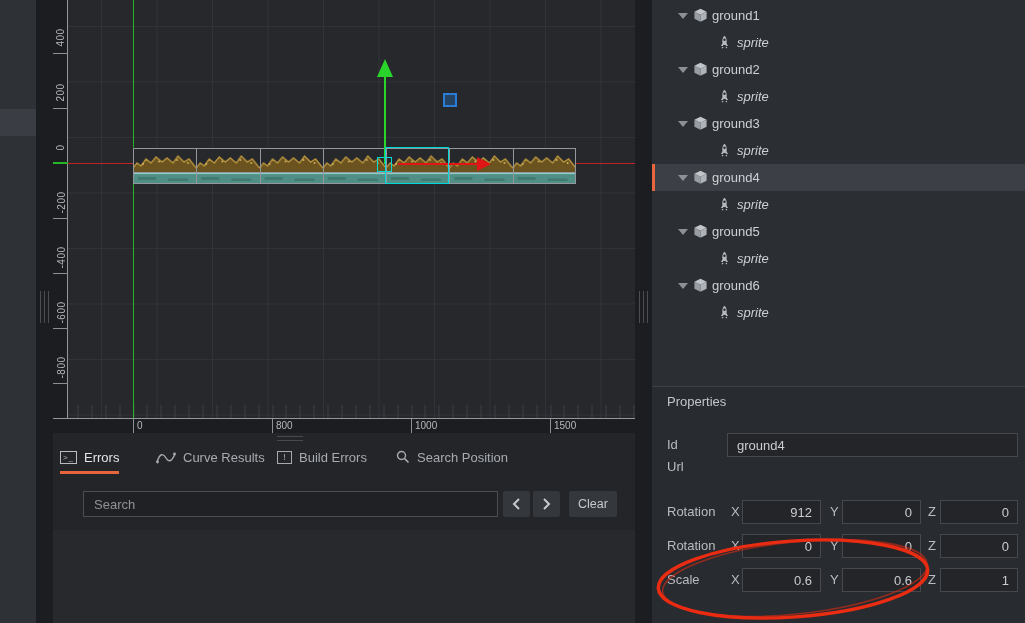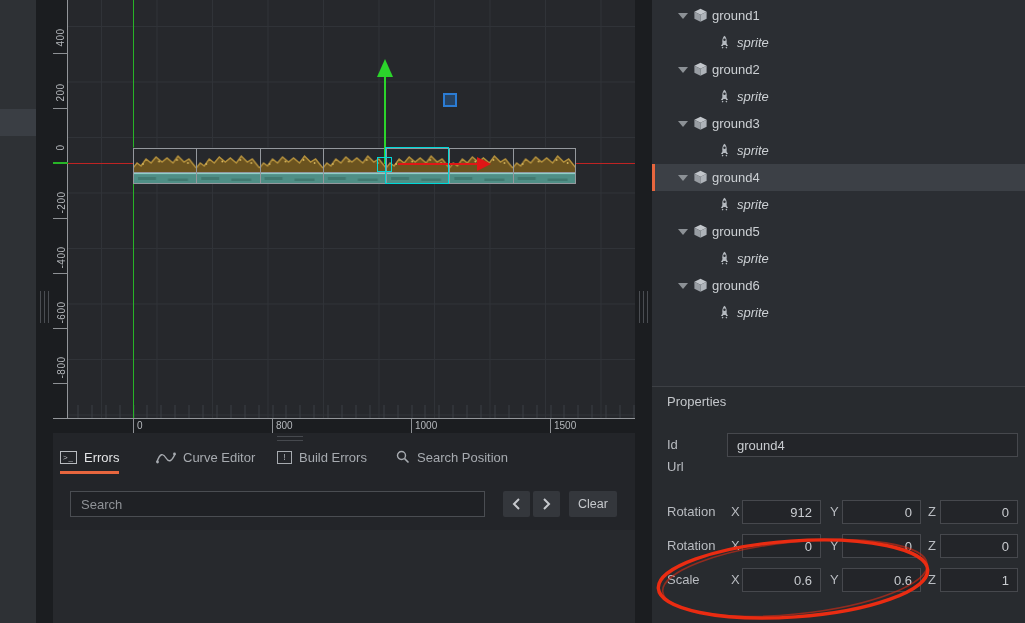--- a/index.html
+++ b/index.html
@@ -57,21 +57,21 @@
   #gutter-grip { left:224px; top:3px; width:26px; height:5px;
                  border-top:1px solid #46494e; border-bottom:1px solid #46494e; }
   .tab { position:absolute; top:10px; height:28px; display:flex; align-items:center; gap:7px;
          color:#a7abb0; font-size:13px; cursor:default; }
   .tab.active { color:#e3e4e6; }
   .tab .underline { position:absolute; left:0; right:0; top:28px; height:3px; background:#e7663e; }
   .term-icon { width:17px; height:13px; border:1px solid #b9bcc0; color:#b9bcc0;
                font-size:8px; line-height:11px; text-align:center; letter-spacing:1px; }
   .bang-icon { width:15px; height:13px; border:1px solid #a7abb0; color:#a7abb0;
                font-size:9px; line-height:11px; text-align:center; }
-  #search-row-input { left:17px; top:58px; width:415px; height:26px; background:#1f2125;
+  #search-row-input { left:30px; top:58px; width:415px; height:26px; background:#1f2125;
                       border:1px solid #4a4d52; color:#c6c9cd; font-size:13px; padding:0 10px;
                       font-family:"Liberation Sans",sans-serif; }
   #search-row-input::placeholder { color:#8f9297; }
   .sq-btn { position:absolute; top:58px; width:27px; height:26px; background:#34373c; border:none;
             border-radius:2px; display:flex; align-items:center; justify-content:center; cursor:pointer; }
   #clear-btn { position:absolute; left:516px; top:58px; width:48px; height:26px; background:#34373c;
                border:none; border-radius:2px; color:#c6c9cd; font-size:12.5px;
                font-family:"Liberation Sans",sans-serif; cursor:pointer; }
 
   
@@ -204,21 +204,21 @@
       <span class="term-icon">&gt;_</span>
       <span>Errors</span>
       <span class="underline"></span>
     </div>
     <div class="tab" style="left:103px">
       <svg width="20" height="13" viewBox="0 0 20 13">
         <path d="M1,11 C4,2 7,2 10,7 C13,12 16,10 19,3" fill="none" stroke="#a7abb0" stroke-width="1.4"></path>
         <circle cx="1.5" cy="11" r="1.4" fill="#a7abb0"></circle>
         <circle cx="18.5" cy="3" r="1.4" fill="#a7abb0"></circle>
       </svg>
-      <span>Curve Editor</span>
+      <span>Curve Results</span>
     </div>
     <div class="tab" style="left:224px">
       <span class="bang-icon">!</span>
       <span>Build Errors</span>
     </div>
     <div class="tab" style="left:343px">
       <svg width="14" height="14" viewBox="0 0 14 14">
         <circle cx="5.5" cy="5.5" r="4" fill="none" stroke="#a7abb0" stroke-width="1.4"></circle>
         <line x1="8.6" y1="8.6" x2="12.5" y2="12.5" stroke="#a7abb0" stroke-width="1.6"></line>
       </svg>

